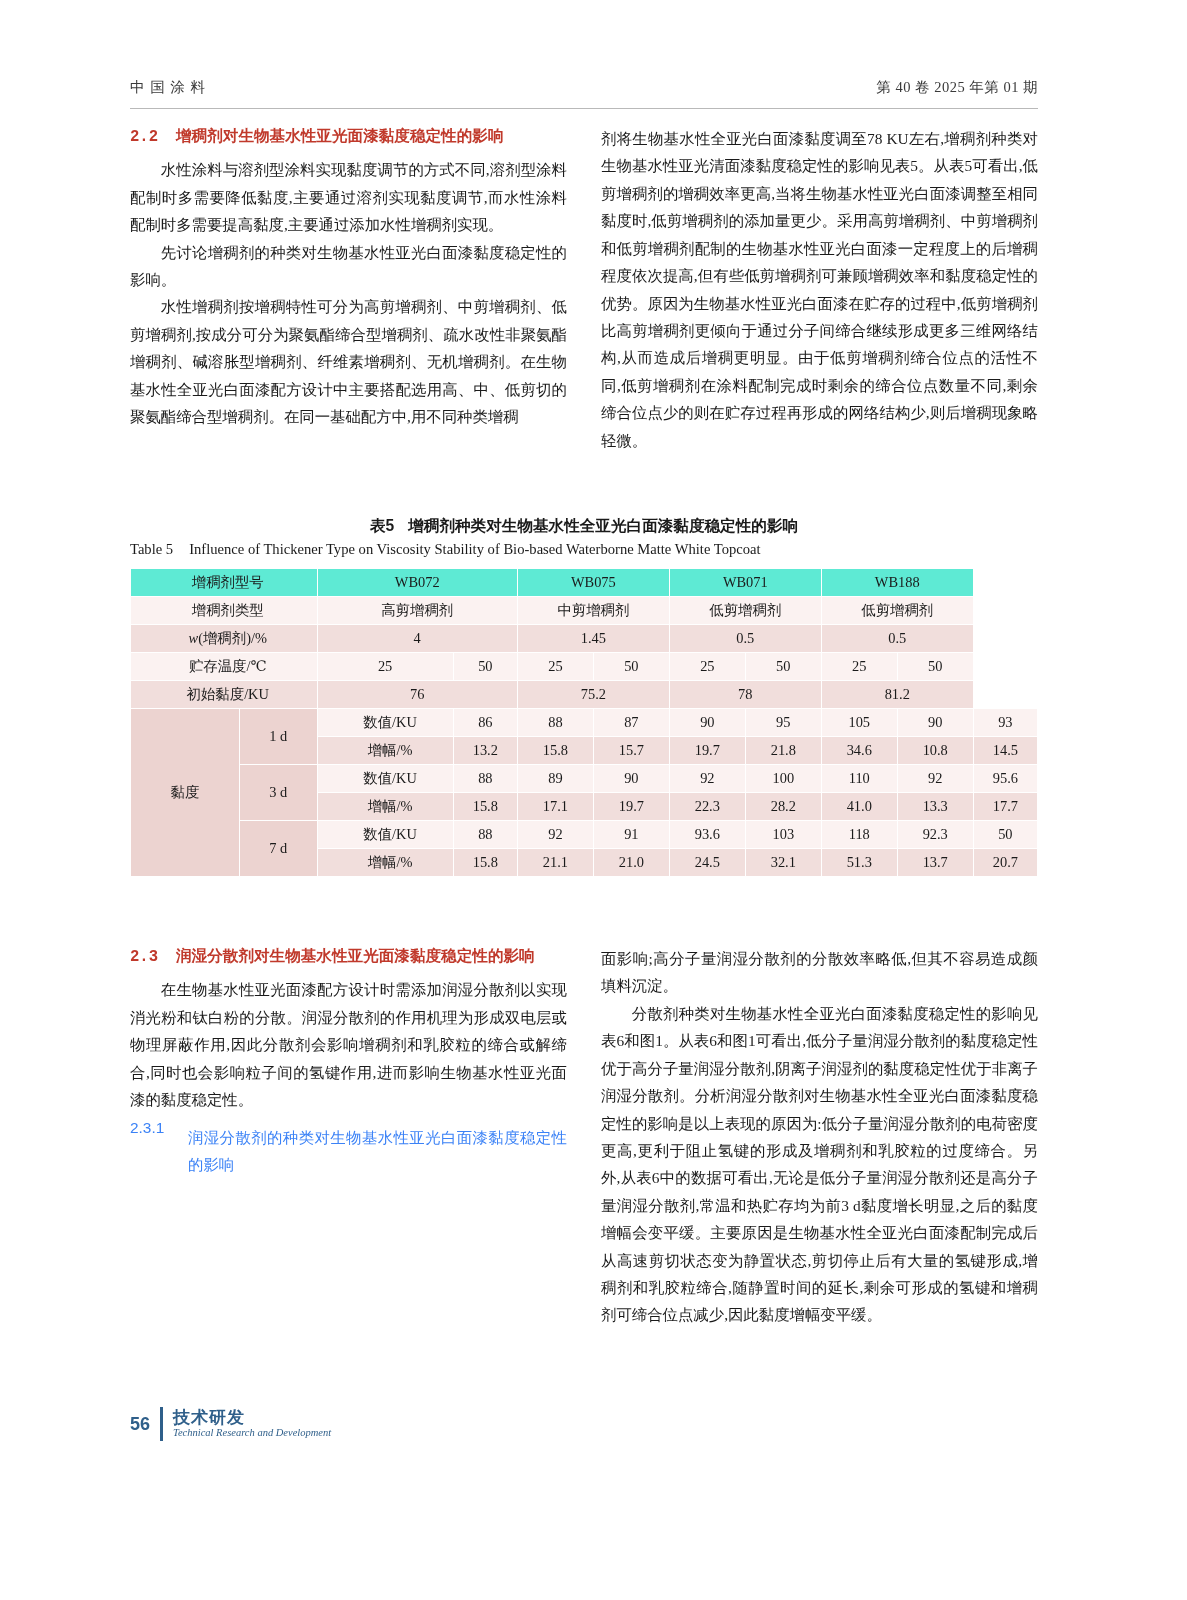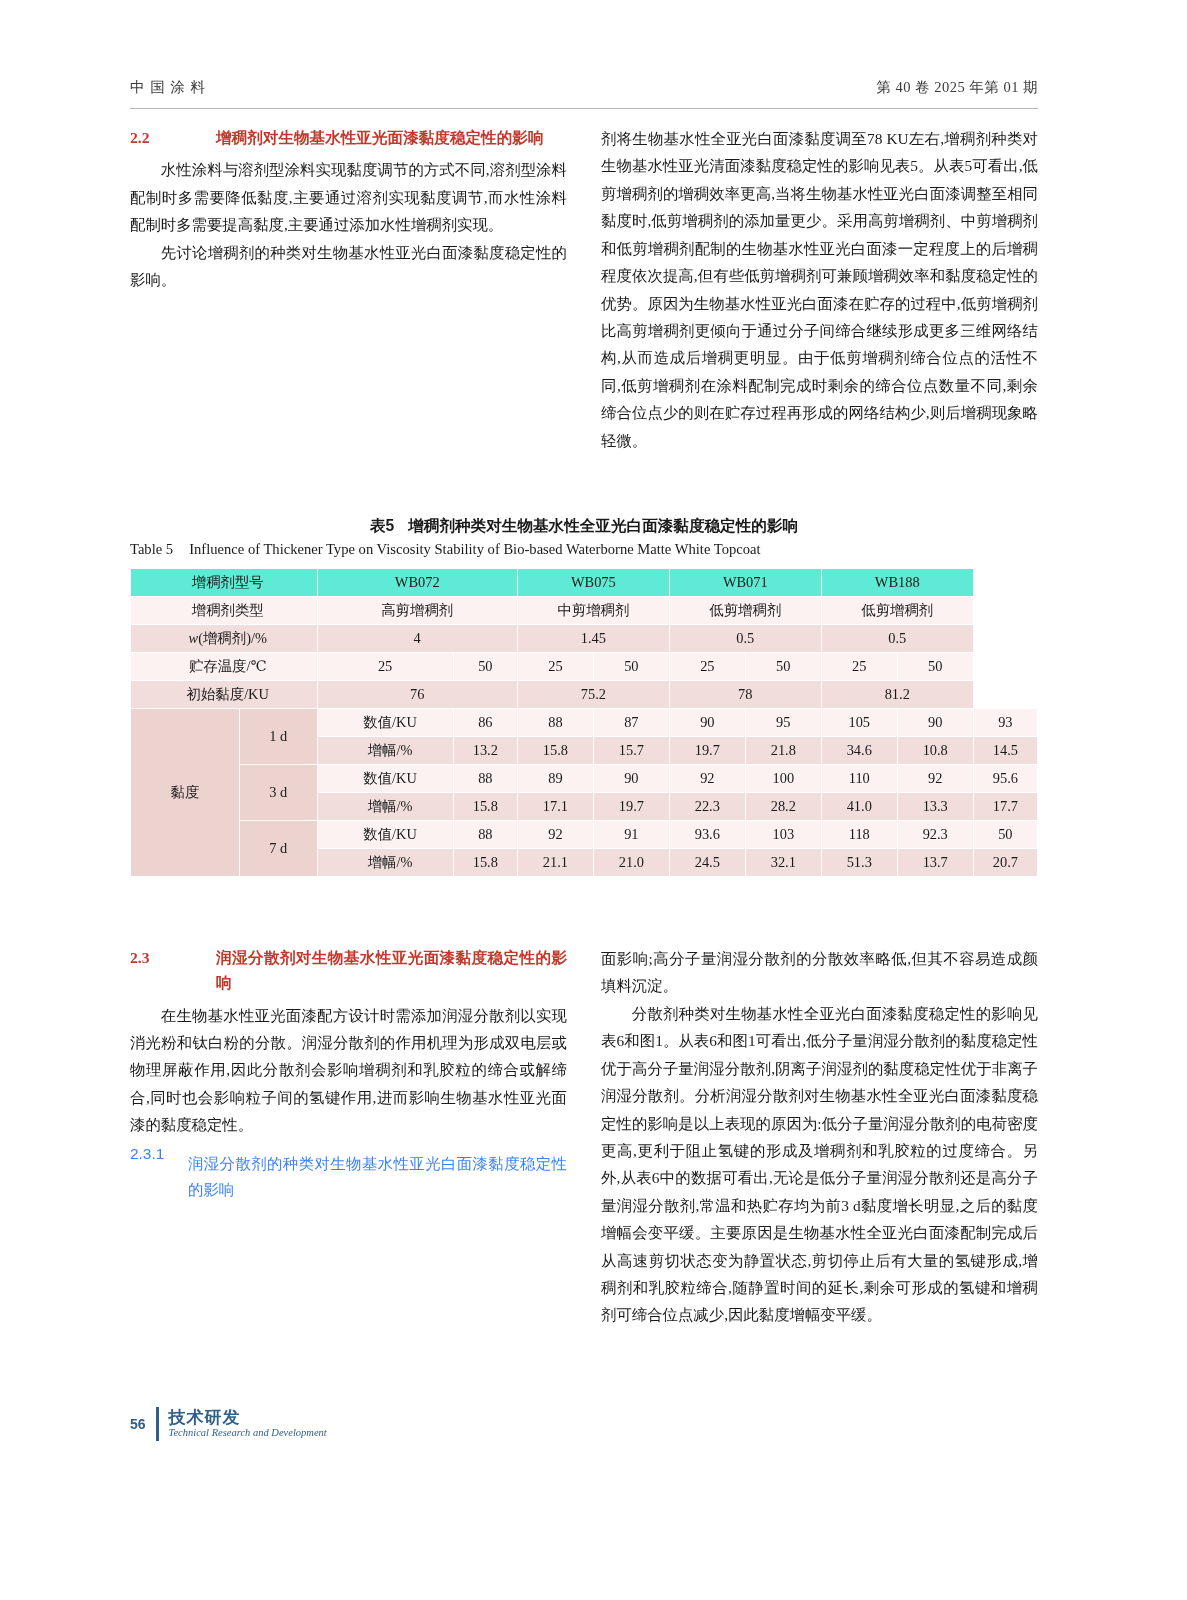--- a/index.html
+++ b/index.html
@@ -52,25 +52,24 @@
   .col.right { left: 601px; }
   .top-left  { top: 125px; }
   .top-right { top: 125px; }
   .bot-left  { top: 945px; }
   .bot-right { top: 945px; }
 
   .sec-head {
     display: flex;
     color: #c0392b;
     font-weight: bold;
-    font-family: Liberation Serif, serif;
+    font-family: Liberation Mono, monospace;
     font-size: 15.6px;
     line-height: 1.62;
     margin-bottom: 6px;
-    gap: 40px;
   }
   .sec-head .num { width: 46px; flex: 0 0 46px; }
   .sec-head .txt { flex: 1; }
 
   .sub-head {
     display: flex;
     color: #3b82f6;
     font-family: "Liberation Sans", "DejaVu Sans", sans-serif;
     font-size: 15.4px;
     line-height: 1.72;
@@ -135,21 +134,21 @@
 
   
   .footer {
     position: absolute;
     left: 130px; bottom: 58px;
     display: flex;
     align-items: center;
   }
   .footer .pg {
     color: #2f5f8a;
-    font-size: 14px;
+    font-size: 18px;
     font-weight: bold;
     font-family: "Liberation Sans", "DejaVu Sans", sans-serif;
     margin-right: 10px;
   }
   .footer .bar {
     width: 3px; height: 34px;
     background: #2f5f8a;
     margin-right: 10px;
   }
   .footer .ft-txt .cn {
@@ -179,20 +178,21 @@
   </div>
   <div class="header-rule"></div>
 
   <div class="col left top-left">
     <div class="sec-head">
       <span class="num">2.2</span>
       <span class="txt">增稠剂对生物基水性亚光面漆黏度稳定性的影响</span>
     </div>
     <p class="para">水性涂料与溶剂型涂料实现黏度调节的方式不同,溶剂型涂料配制时多需要降低黏度,主要通过溶剂实现黏度调节,而水性涂料配制时多需要提高黏度,主要通过添加水性增稠剂实现。</p>
     <p class="para">先讨论增稠剂的种类对生物基水性亚光白面漆黏度稳定性的影响。</p>
+    <p class="para">水性增稠剂按增稠特性可分为高剪增稠剂、中剪增稠剂、低剪增稠剂,按成分可分为聚氨酯缔合型增稠剂、疏水改性非聚氨酯增稠剂、碱溶胀型增稠剂、纤维素增稠剂、无机增稠剂。在生物基水性全亚光白面漆配方设计中主要搭配选用高、中、低剪切的聚氨酯缔合型增稠剂。在同一基础配方中,用不同种类增稠</p>
   </div>
 
   <div class="col right top-right">
     <p class="para noind">剂将生物基水性全亚光白面漆黏度调至78 KU左右,增稠剂种类对生物基水性亚光清面漆黏度稳定性的影响见表5。从表5可看出,低剪增稠剂的增稠效率更高,当将生物基水性亚光白面漆调整至相同黏度时,低剪增稠剂的添加量更少。采用高剪增稠剂、中剪增稠剂和低剪增稠剂配制的生物基水性亚光白面漆一定程度上的后增稠程度依次提高,但有些低剪增稠剂可兼顾增稠效率和黏度稳定性的优势。原因为生物基水性亚光白面漆在贮存的过程中,低剪增稠剂比高剪增稠剂更倾向于通过分子间缔合继续形成更多三维网络结构,从而造成后增稠更明显。由于低剪增稠剂缔合位点的活性不同,低剪增稠剂在涂料配制完成时剩余的缔合位点数量不同,剩余缔合位点少的则在贮存过程再形成的网络结构少,则后增稠现象略轻微。</p>
   </div>
 
   <div class="table-block">
     <div class="tbl-title-cn">
       <span class="lbl">表5</span><span>增稠剂种类对生物基水性全亚光白面漆黏度稳定性的影响</span>
     </div>

